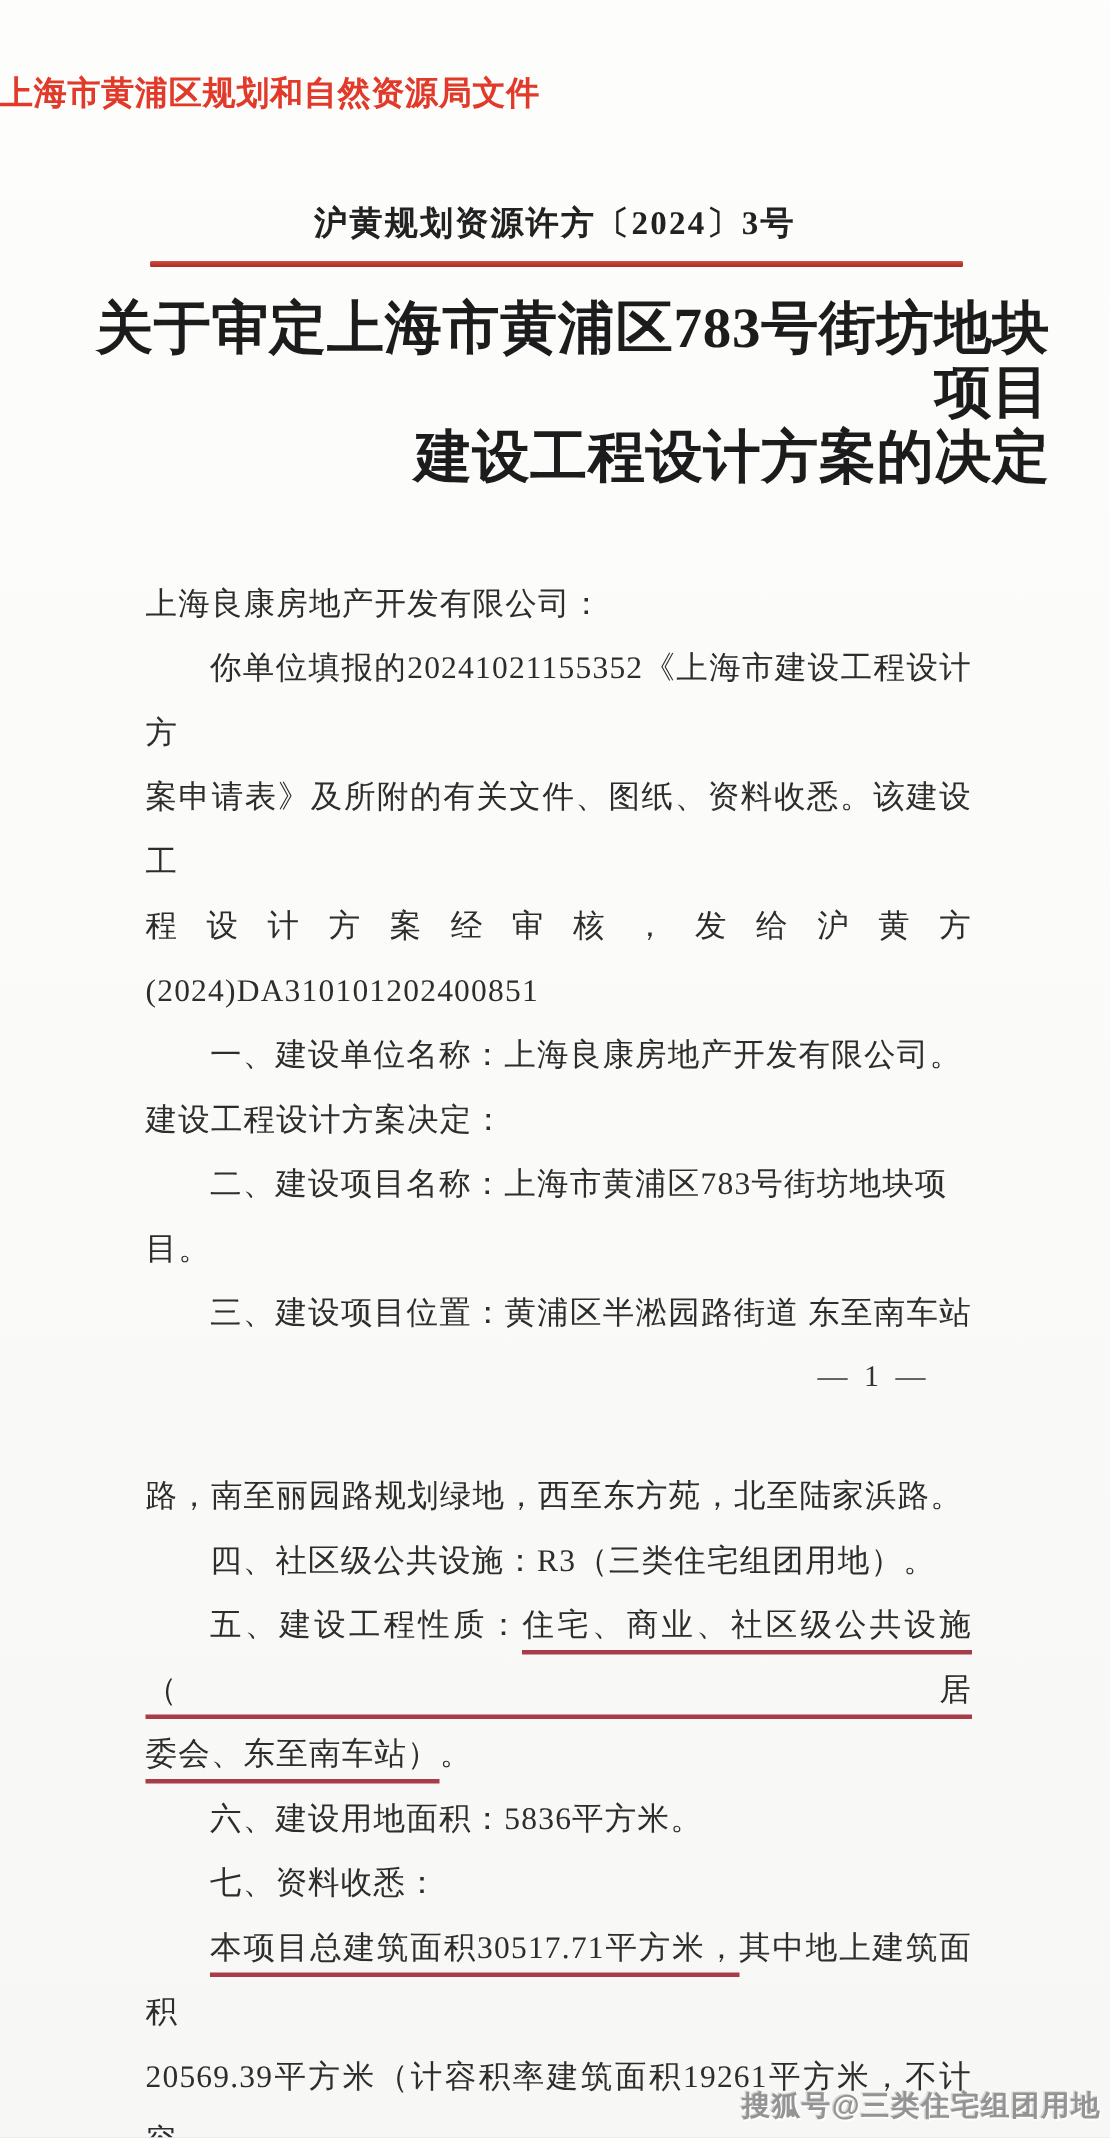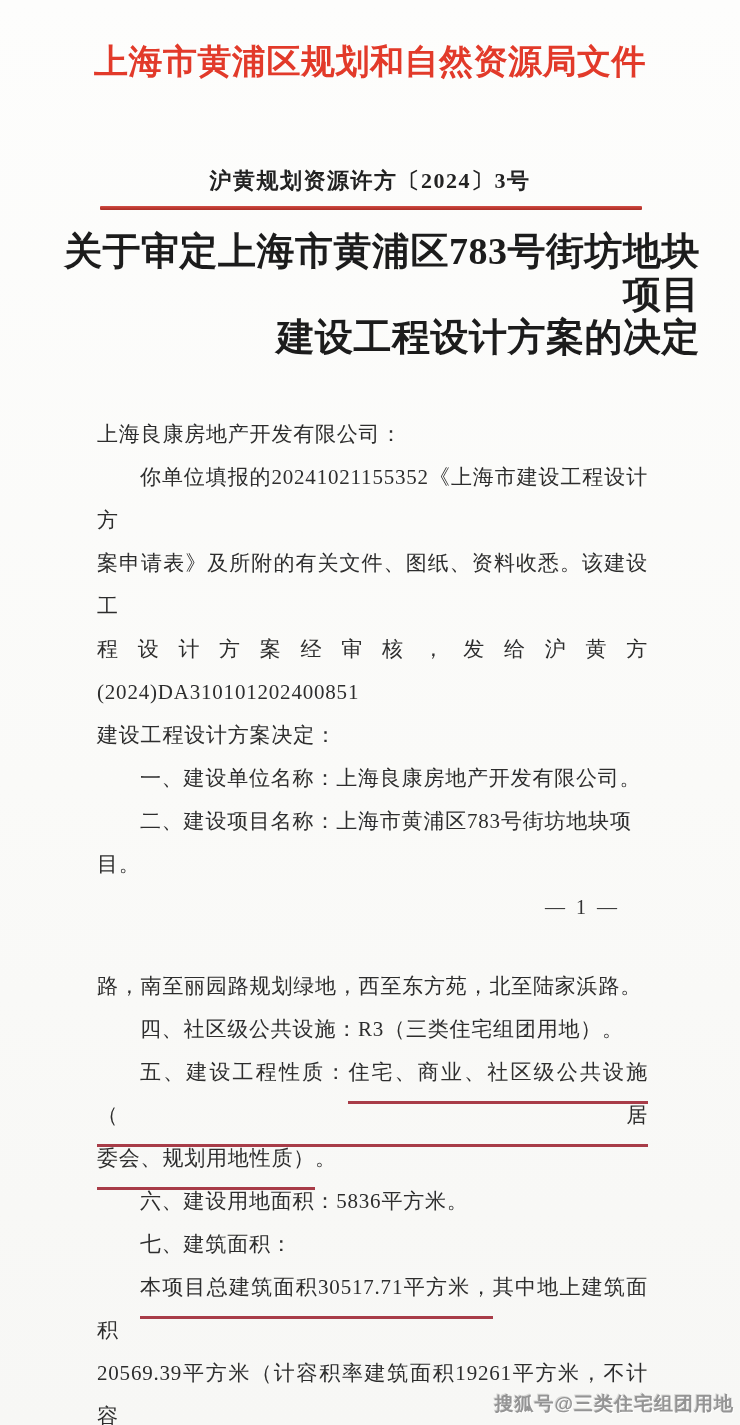--- a/index.html
+++ b/index.html
@@ -19,29 +19,29 @@
     position:relative;
     width:740px;
     height:1425px;
     margin:0 auto;
     background:linear-gradient(180deg,#fdfdfc 0%,#fafaf8 55%,#f7f7f5 100%);
     overflow:hidden;
   }
   .agency-title{
     margin:0;
     padding-top:36px;
-    text-align:center;
-    font-size:34px;
+    text-align:left;
+    font-size:22px;
     line-height:52px;
     font-weight:900;
     letter-spacing:0.5px;
     color:var(--agency-red);
   }
   .doc-number{
-    margin-top:78px;
+    margin-top:46px;
     text-align:center;
     font-size:22px;
     line-height:30px;
     font-weight:bold;
     letter-spacing:1.5px;
     color:#222;
   }
   .red-rule{
     height:4px;
     margin:10px 98px 0 100px;
@@ -68,21 +68,21 @@
     line-height:43px;
     letter-spacing:0.8px;
     white-space:normal;
     font-family:Liberation Serif, serif;
   }
   .line.indent{ text-indent:43px; }
   .line.justify{ text-align:justify; text-align-last:justify; }
   .line.gap-before{ margin-top:36px; }
   .u{
     border-bottom:3px solid var(--underline-red);
-    padding-bottom:17px;
+    padding-bottom:5px;
   }
   .page-number{
     font-size:20px;
     line-height:43px;
     text-align:right;
     padding-right:28px;
     letter-spacing:3px;
     color:#333;
   }
   .watermark{
@@ -112,30 +112,31 @@
   <h2 class="decision-title">
     <div>关于审定上海市黄浦区783号街坊地块项目</div>
     <div>建设工程设计方案的决定</div>
   </h2>
 
   <div class="doc-body" id="doc-body">
       <p class="line"><span class="">上海良康房地产开发有限公司：</span></p>
       <p class="line indent justify"><span class="">你单位填报的20241021155352《上海市建设工程设计方</span></p>
       <p class="line justify"><span class="">案申请表》及所附的有关文件、图纸、资料收悉。该建设工</span></p>
       <p class="line justify"><span class="">程设计方案经审核，发给沪黄方(2024)DA310101202400851</span></p>
+      <p class="line indent"><span class="">一、建设单位名称：上海良康房地产开发有限公司。</span></p>
       <p class="line"><span class="">建设工程设计方案决定：</span></p>
-      <p class="line indent"><span class="">一、建设单位名称：上海良康房地产开发有限公司。</span></p>
       <p class="line indent"><span class="">二、建设项目名称：上海市黄浦区783号街坊地块项目。</span></p>
+      <p class="line indent justify"><span class="">三、建设项目位置：黄浦区半淞园路街道 东至南车站</span></p>
       <div class="page-number">— 1 —</div>
       <p class="line gap-before"><span class="">路，南至丽园路规划绿地，西至东方苑，北至陆家浜路。</span></p>
       <p class="line indent"><span class="">四、社区级公共设施：R3（三类住宅组团用地）。</span></p>
       <p class="line indent justify"><span class="">五、建设工程性质：</span><span class="u">住宅、商业、社区级公共设施（居</span></p>
-      <p class="line"><span class="u">委会、规划用地性质）</span><span class="">。</span></p>
+      <p class="line"><span class="u">委会、东至南车站）</span><span class="">。</span></p>
       <p class="line indent"><span class="">六、建设用地面积：5836平方米。</span></p>
-      <p class="line indent"><span class="">七、建筑面积：</span></p>
+      <p class="line indent"><span class="">七、资料收悉：</span></p>
       <p class="line indent justify"><span class="u">本项目总建筑面积30517.71平方米，</span><span class="">其中地上建筑面积</span></p>
       <p class="line justify"><span class="">20569.39平方米（计容积率建筑面积19261平方米，不计容</span></p>
       <p class="line justify"><span class="">积率建筑面积1308.39平方米），地下建筑面积9948.32平方</span></p>
     </div>
 
   <div class="watermark">搜狐号@三类住宅组团用地</div>
 
 </div>
 
 </body></html>

